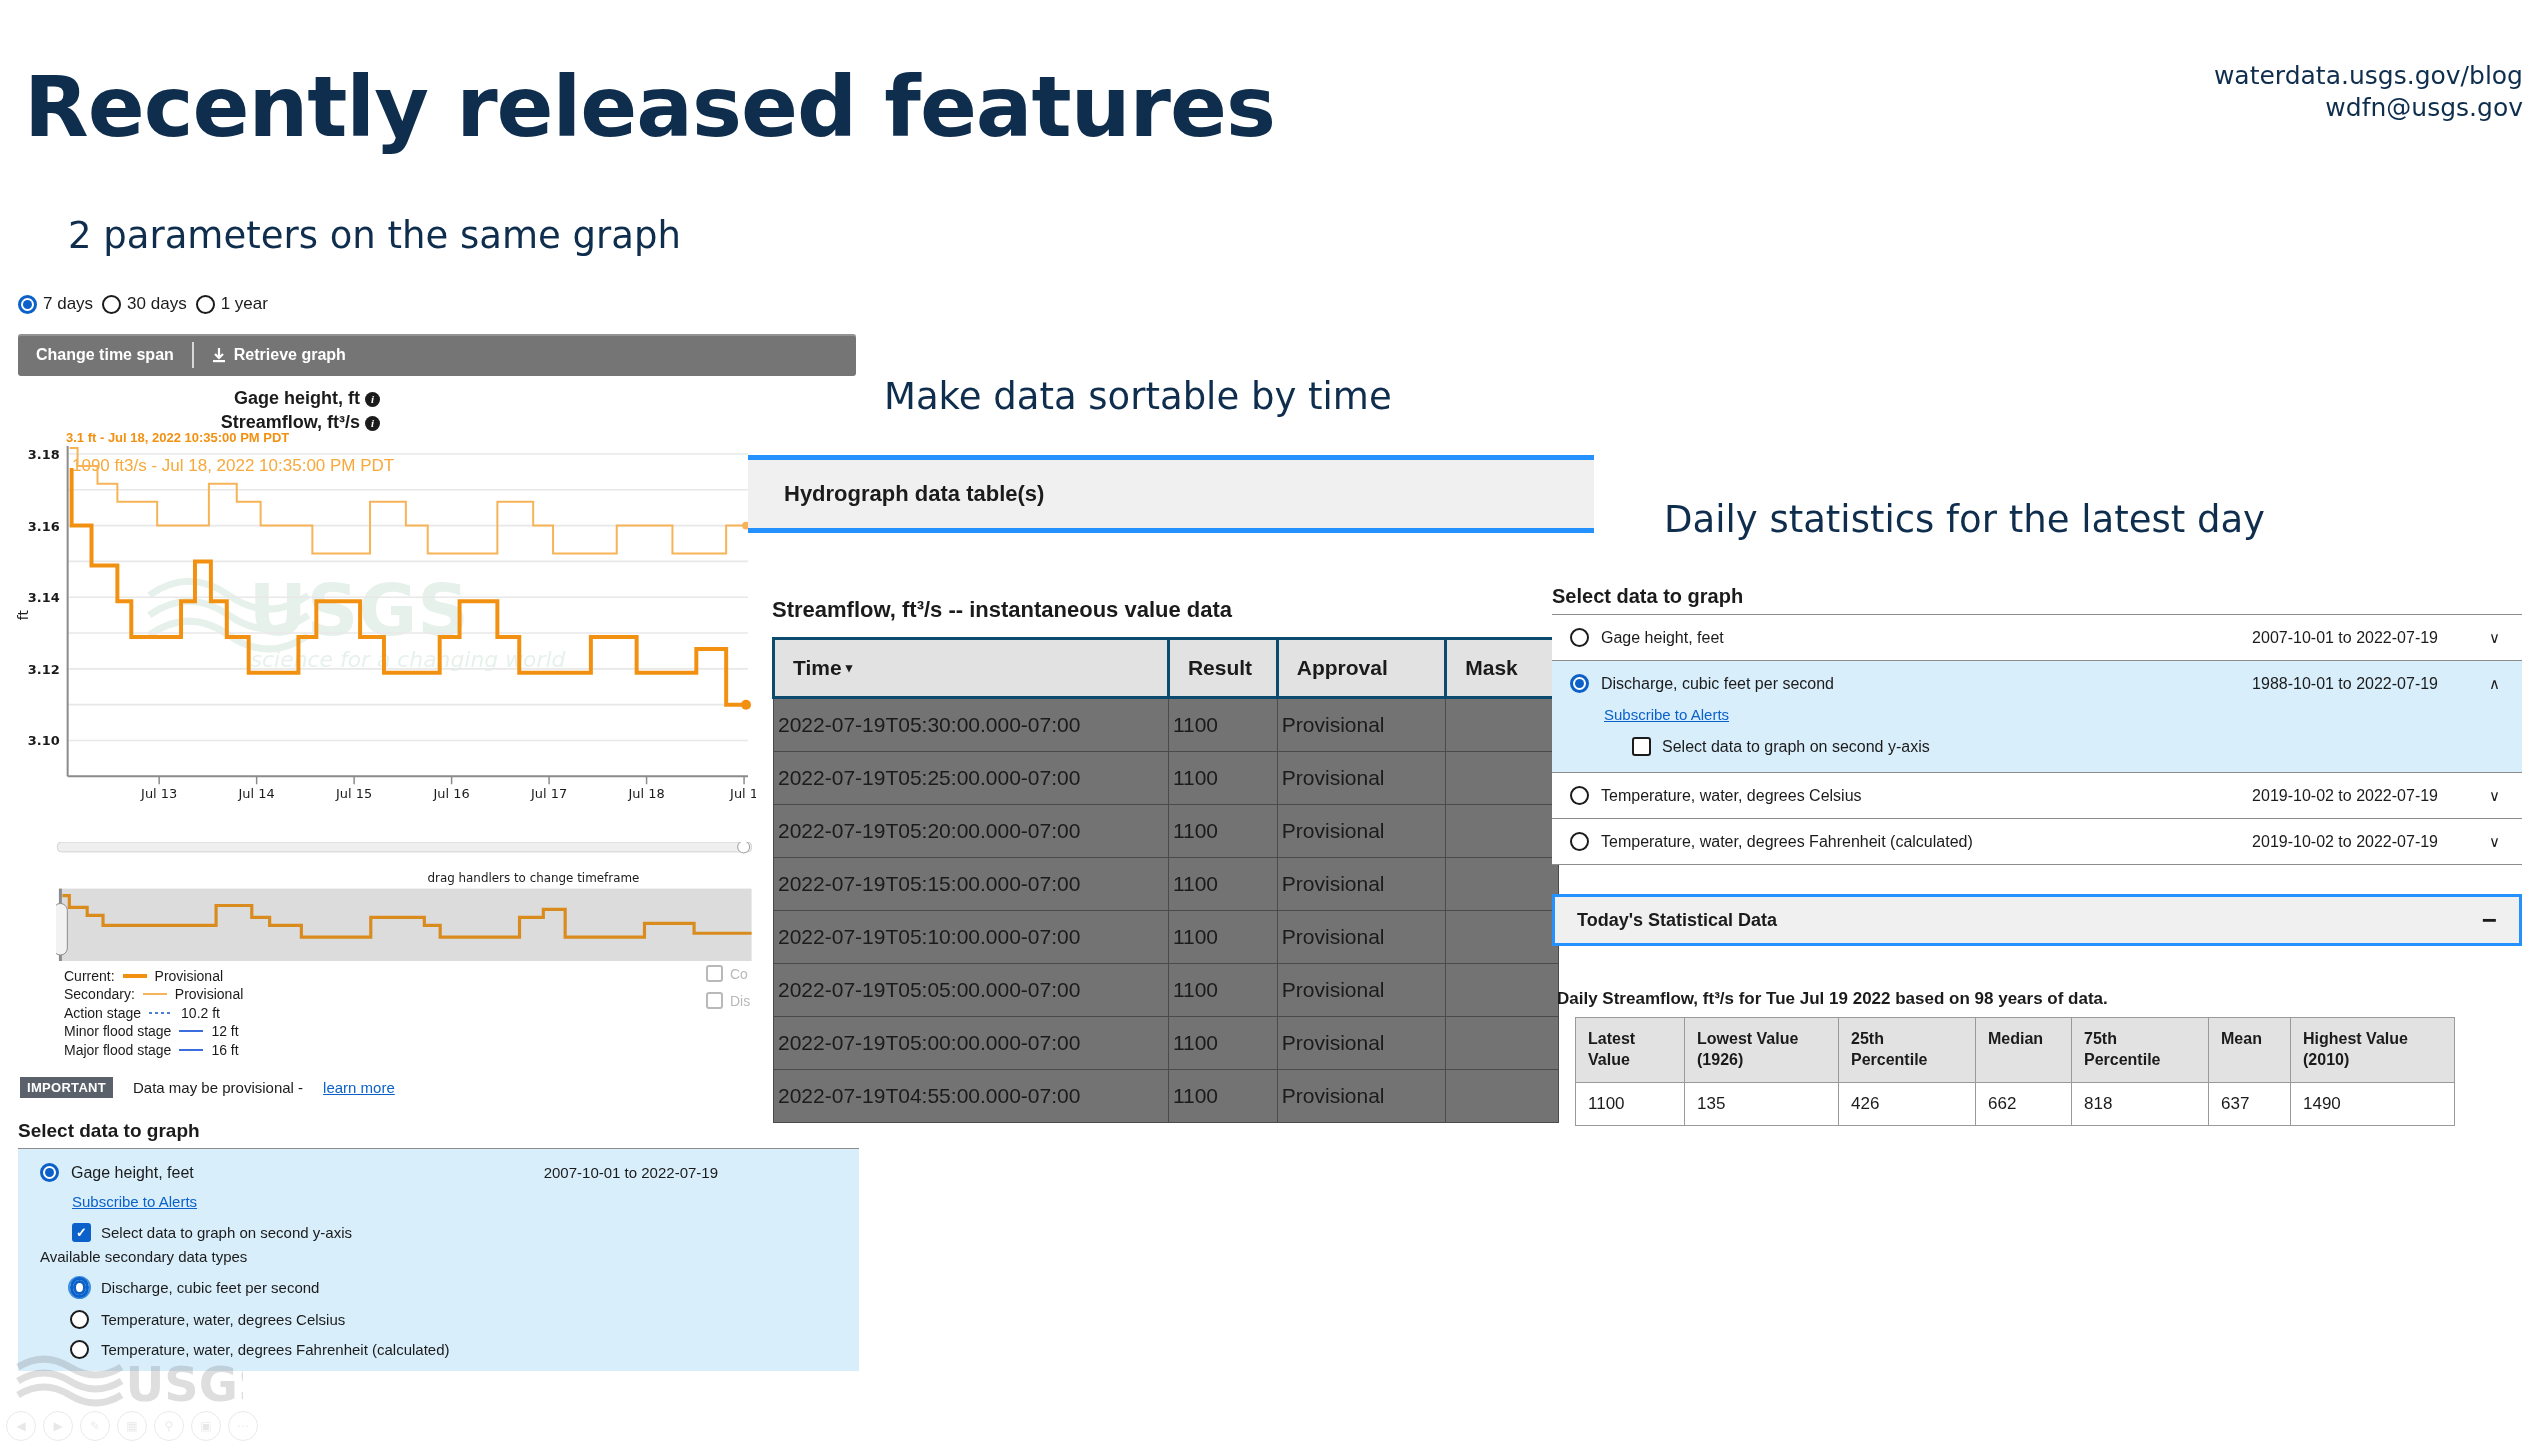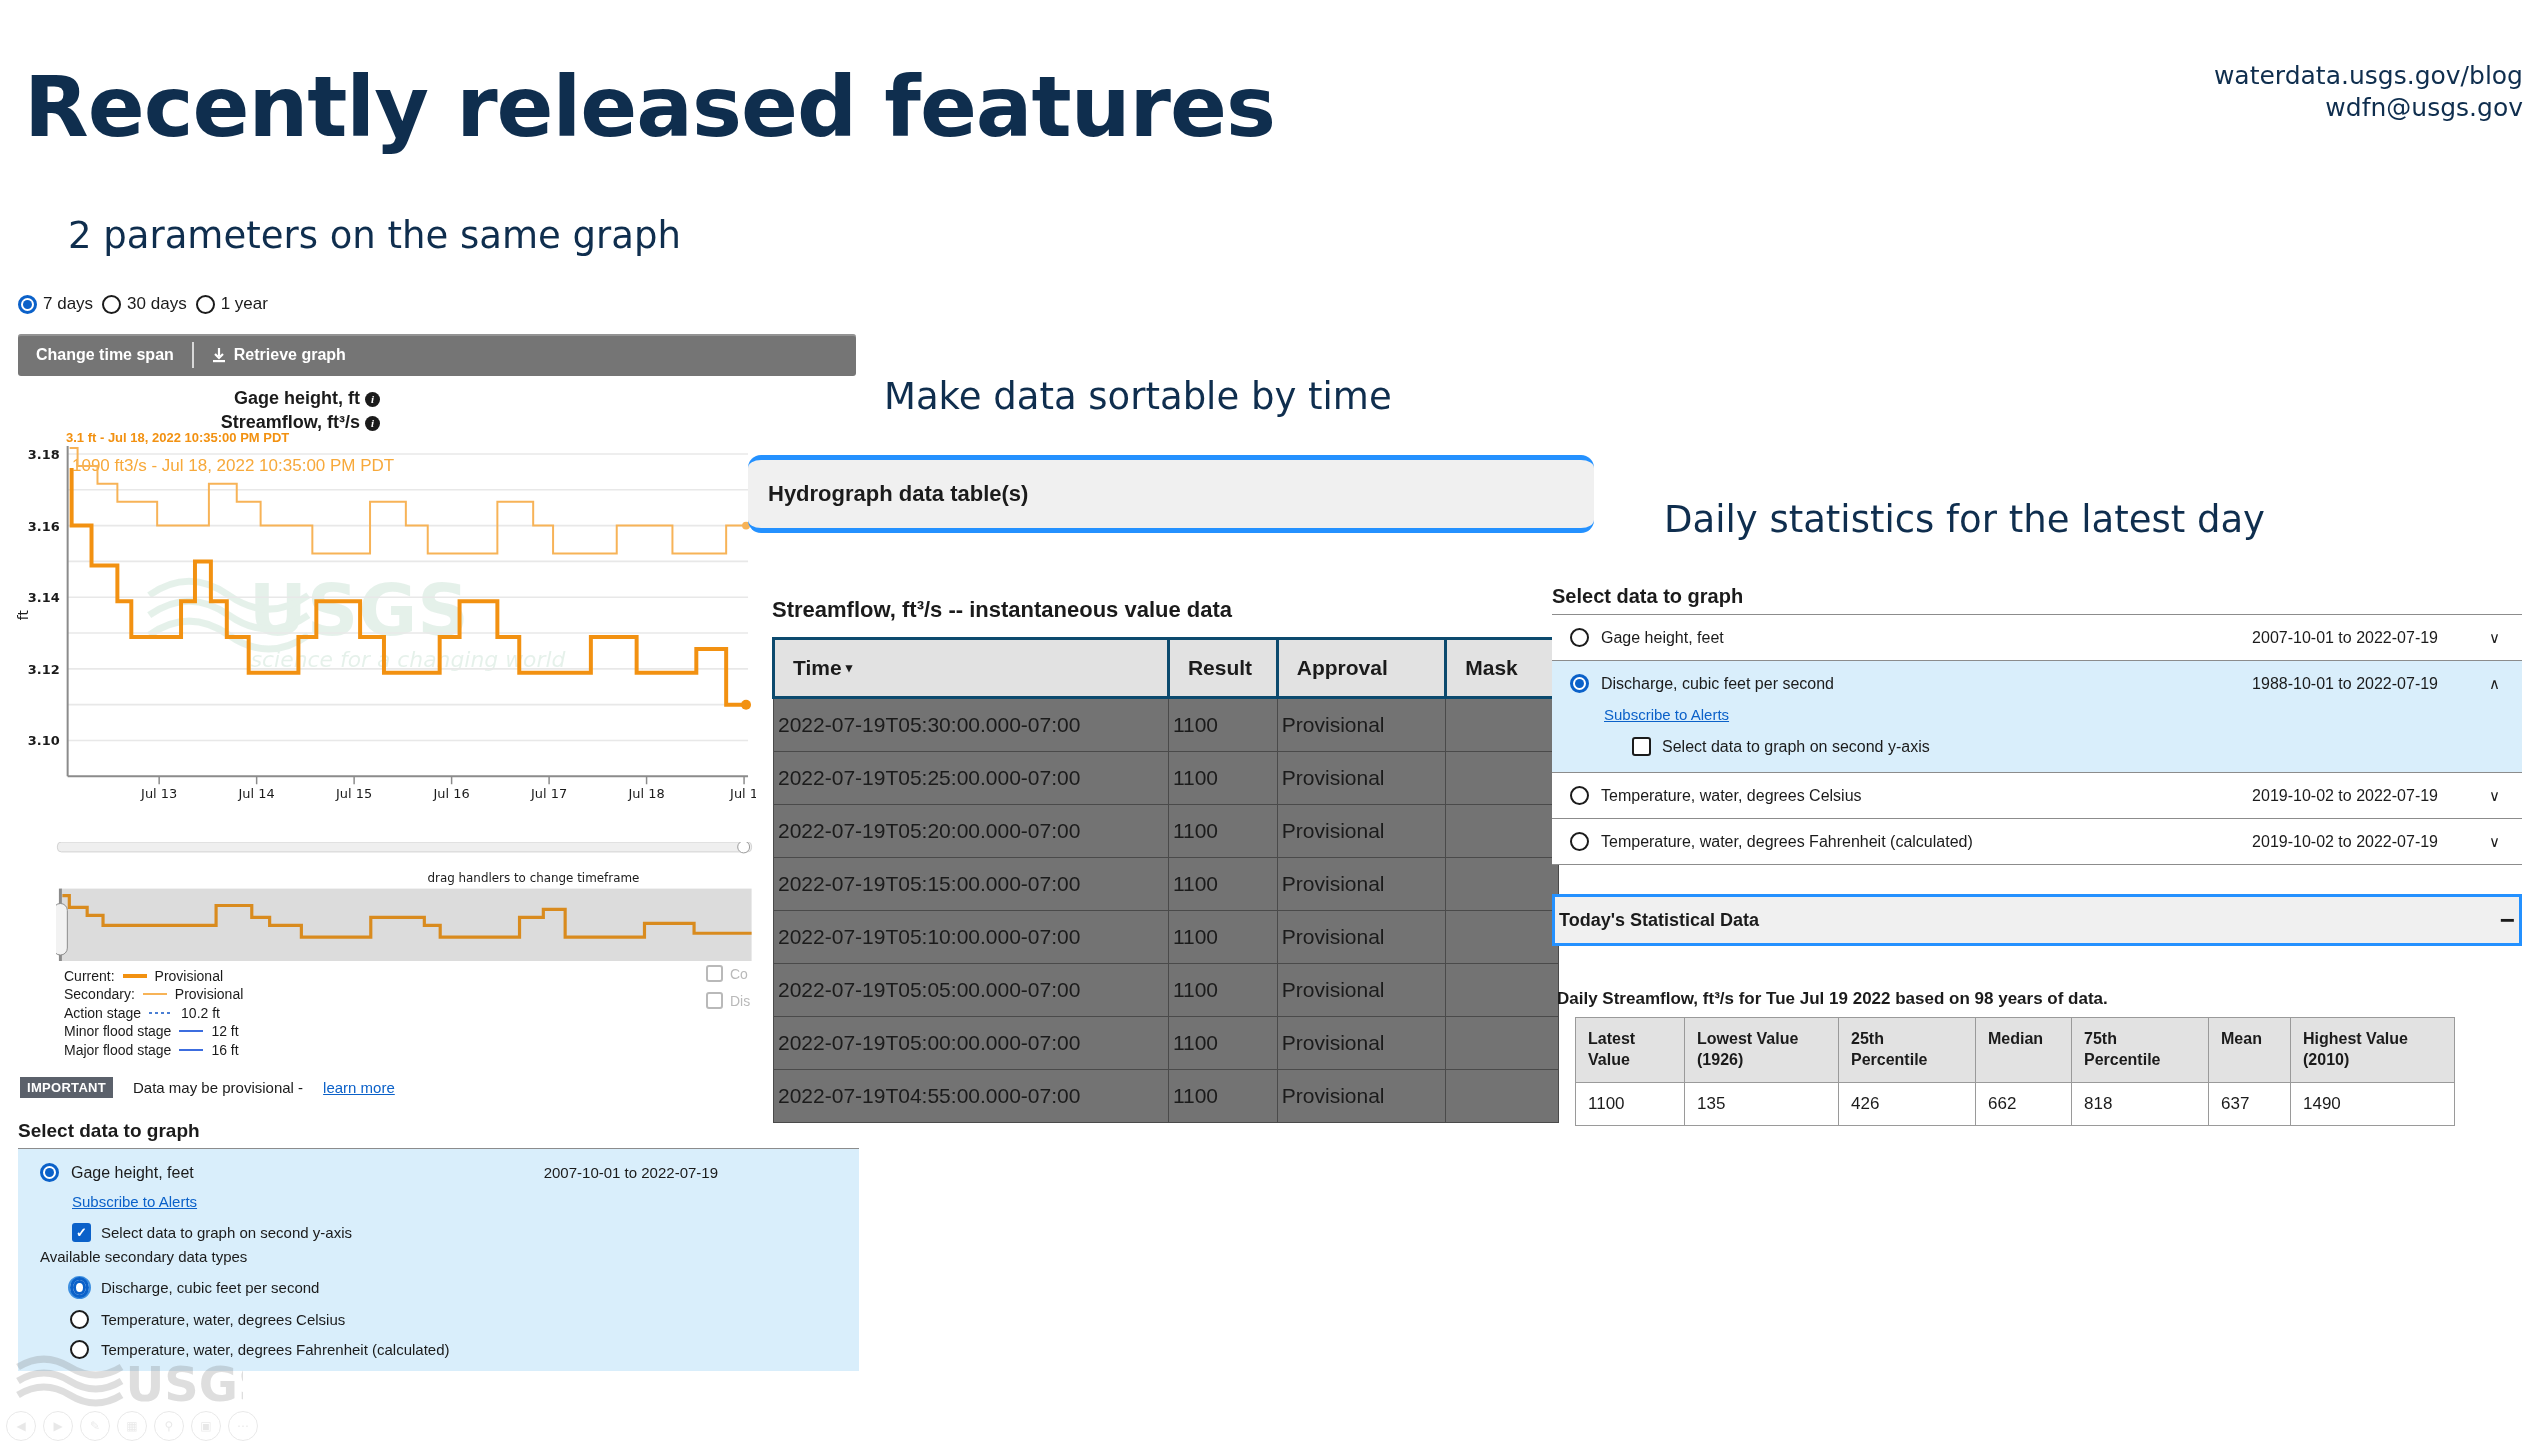--- a/index.html
+++ b/index.html
@@ -141,22 +141,22 @@
   #slide-ctrls { left: 6px; top: 1411px; display:flex; gap:7px; opacity:.16; }
   .ctrl-btn {
     width:30px; height:30px; border-radius:50%; border:1.5px solid #777;
     display:flex; align-items:center; justify-content:center; font-size:12px; color:#777;
   }
 
   
   #hydro-accordion {
     left: 748px; top: 455px; width: 846px; height: 78px;
     background:#f0f0f0; border-top:5px solid #2491ff; border-bottom:5px solid #2491ff;
-    display:flex; align-items:center; padding-left:20px;
-    font-size:22px; font-weight:bold; color:#1b1b1b;border-radius:13px;
+    display:flex; align-items:center; padding-left:36px;
+    font-size:22px; font-weight:bold; color:#1b1b1b;
   }
   #ivtable-title {
     left: 772px; top: 597px; font-size:22px; font-weight:bold; color:#1b1b1b;
   }
   #iv-table { left: 772px; top: 637px; border-collapse:collapse; width:788px; background:#fff; }
   #iv-table th {
     background:#e2e2e2; border:3px solid #0c4a6e; font-size:21px; font-weight:bold;
     text-align:left; padding:16px 18px; color:#1b1b1b;
   }
   #iv-table td {
@@ -178,21 +178,21 @@
   .rs-range { margin-left:auto; margin-right:62px; font-size:16px; }
   .rs-chev { position:absolute; right:22px; font-size:15px; color:#1b1b1b; }
   .rs-sub { background:#d9eefb; border-bottom:1px solid #8c8c8c; padding:0 22px 16px 52px; }
   .rs-sublink { font-size:15px; color:#0b61c9; text-decoration:underline; display:inline-block; margin-bottom:14px;}
   .rs-chkrow { display:flex; align-items:center; gap:11px; font-size:16px; margin-left:28px;}
   .chk-empty { width:19px; height:19px; border:2px solid #1b1b1b; border-radius:3px; background:#fff; flex:0 0 auto;}
 
   #today-accordion {
     left: 1552px; top: 894px; width: 970px; height: 52px;
     background:#f0f0f0; border:3px solid #2491ff;
-    display:flex; align-items:center; padding:0 4px;
+    display:flex; align-items:center; padding:0 22px;
     font-size:18px; font-weight:bold; color:#1b1b1b;
   }
   #today-minus { margin-left:auto; font-size:26px; font-weight:bold; line-height:1; }
   #stats-caption { left: 1557px; top: 989px; font-size:17px; font-weight:bold; color:#1b1b1b; }
   #stats-table { left: 1575px; top: 1017px; border-collapse:collapse; background:#fff; }
   #stats-table th {
     background:#e2e2e2; border:1px solid #9a9a9a; font-size:16px; font-weight:bold;
     text-align:left; vertical-align:top; padding:11px 12px; color:#1b1b1b; line-height:1.3;
   }
   #stats-table td {

